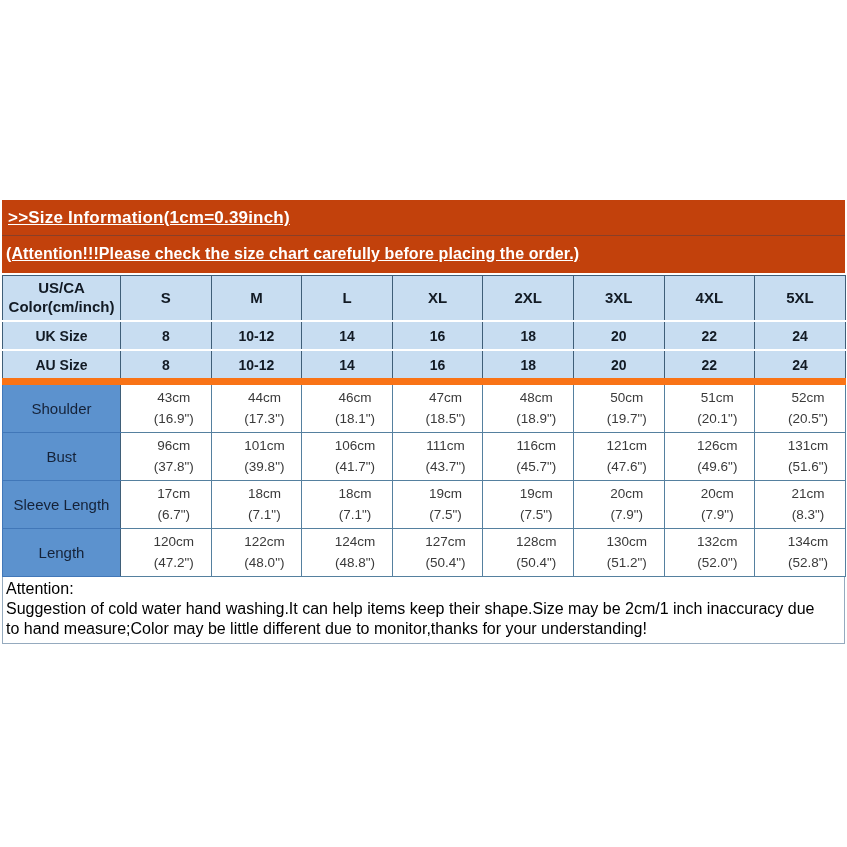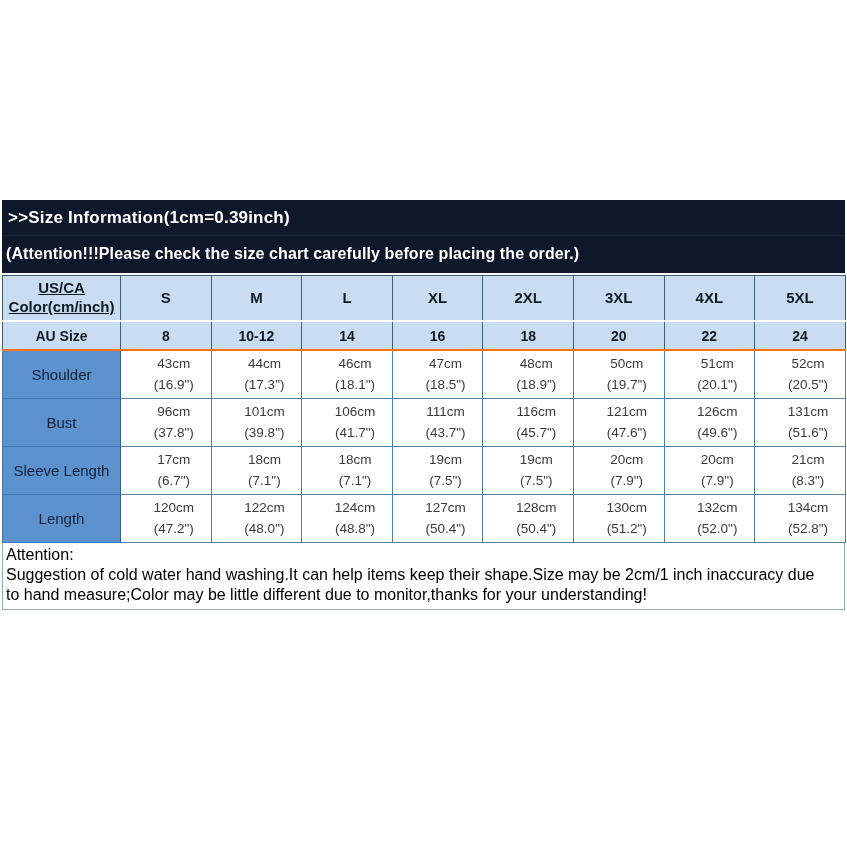--- a/index.html
+++ b/index.html
@@ -4,21 +4,21 @@
 <style>
   html,body{margin:0;padding:0;background:#ffffff;}
   body{
     width:847px;height:847px;position:relative;overflow:hidden;
     font-family:"Liberation Sans","DejaVu Sans",sans-serif;
     -webkit-font-smoothing:antialiased;
   }
   .sheet{position:absolute;left:2px;top:200px;width:843px;}
 
   
-  .banner{background:#0f172a;color:#ffffff;}
+  .banner{background:#c2410c;color:#ffffff;text-decoration:underline;}
   .banner-line1{
     font-size:17px;font-weight:bold;padding:8px 0 7px 6px;
     border-bottom:1px solid rgba(30,60,95,.35);
     letter-spacing:.2px;
   }
   .banner-line2{
     font-size:16px;font-weight:bold;padding:9px 0 10px 4px;
     letter-spacing:.1px;
   }
 
@@ -37,22 +37,22 @@
   
   tr.lightrow td{
     background:#C8DDF1;
     border-left:1px solid #3F5E78;border-right:1px solid #3F5E78;
     border-top:2px solid #ffffff;border-bottom:2px solid #ffffff;
     color:#121A24;font-weight:bold;
   }
   tr.hdr-row td{height:44px;font-size:15px;line-height:1.25;}
   tr.hdr-row td{border-top:1px solid #3F5E78;}
   tr.uk-row td,tr.au-row td{height:27px;font-size:14px;}
-  tr.au-row td{border-bottom:2px solid #f97316;}
-  .corner{font-size:15px;line-height:1.3;text-decoration:underline;}
+  tr.au-row td{border-bottom:7px solid #f97316;}
+  .corner{font-size:15px;line-height:1.3;}
 
   
   tr.mrow td.mlabel{
     background:#5C92CE;color:#152238;font-size:15px;font-weight:normal;
     border:1px solid #4177B8;border-right:1px solid #3F5E78;text-align:center;
   }
   tr.mrow td.mdata{
     background:#ffffff;color:#3A3A3A;font-size:13.5px;line-height:1.5;
     border:1px solid #55809F;height:47px;padding-left:16px;
   }
@@ -98,20 +98,31 @@
         </td>
       <td class="">S</td>
           <td class="">M</td>
           <td class="">L</td>
           <td class="">XL</td>
           <td class="">2XL</td>
           <td class="">3XL</td>
           <td class="">4XL</td>
           <td class="">5XL</td>
         </tr>
+      <tr class="lightrow uk-row">
+        <td>UK Size</td>
+      <td class="">8</td>
+          <td class="">10-12</td>
+          <td class="">14</td>
+          <td class="">16</td>
+          <td class="">18</td>
+          <td class="">20</td>
+          <td class="">22</td>
+          <td class="">24</td>
+        </tr>
       <tr class="lightrow au-row">
         <td>AU Size</td>
       <td class="">8</td>
           <td class="">10-12</td>
           <td class="">14</td>
           <td class="">16</td>
           <td class="">18</td>
           <td class="">20</td>
           <td class="">22</td>
           <td class="">24</td>

